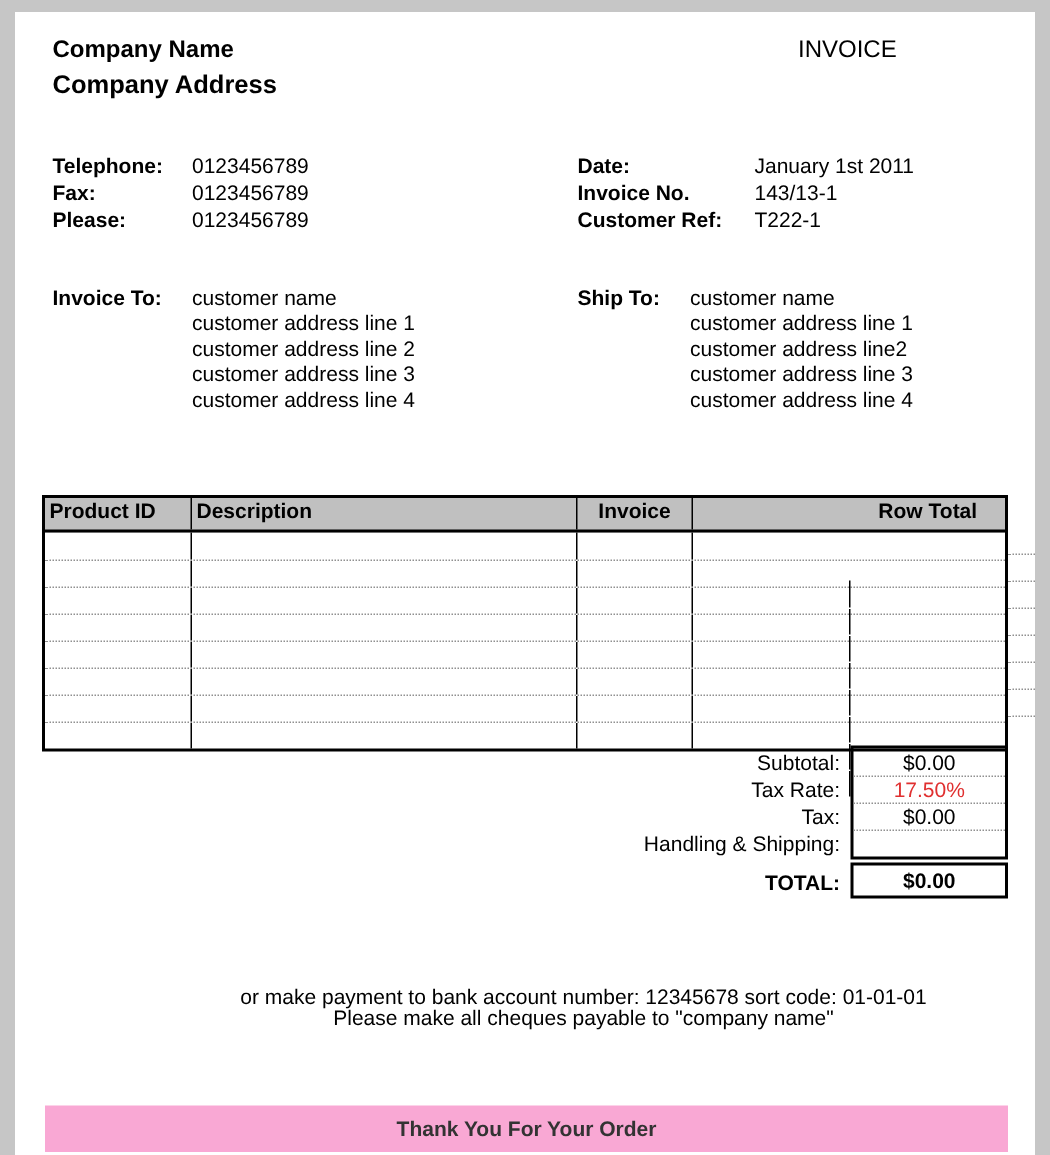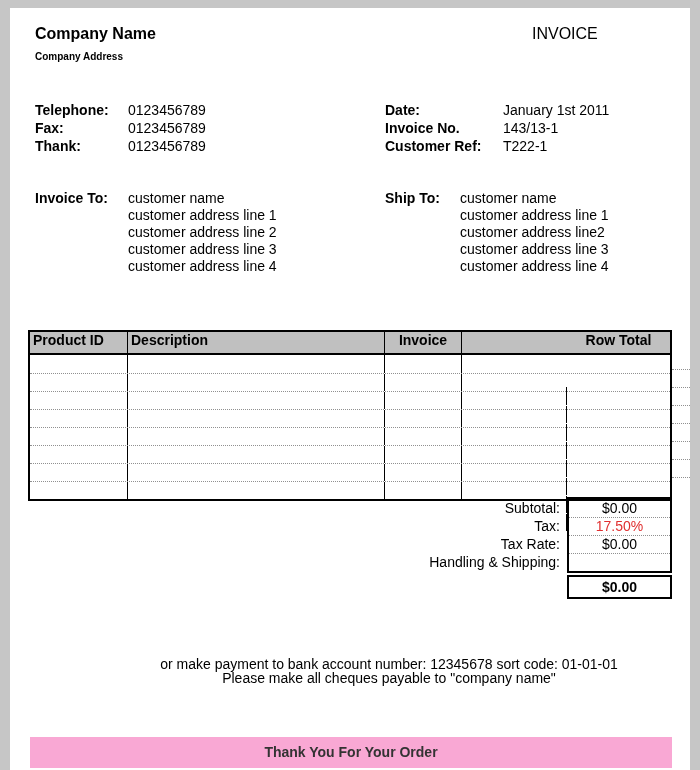--- a/index.html
+++ b/index.html
@@ -13,21 +13,21 @@
   .page {
     position:absolute; left:10px; top:8px;
     width:680px; height:762px;
     background:#ffffff;
     overflow:hidden;
   }
   .abs { position:absolute; }
 
   
   .company-name { left:25px; top:16px; font-size:16px; font-weight:bold; line-height:20px; }
-  .company-address { left:25px; top:40px; font-size:10px; font-weight:bold; line-height:17px; }
+  .company-address { left:25px; top:40px; font-size:17px; font-weight:bold; line-height:17px; }
   .invoice-title { left:522px; top:16px; font-size:16px; font-weight:normal; line-height:20px; }
 
   
   .kv-block { font-size:14px; line-height:18px; }
   .kv-row { display:flex; }
   .kv-row .lbl { font-weight:bold; flex:0 0 auto; }
   .contact-block { left:25px; top:93px; }
   .contact-block .lbl { width:93px; }
   .meta-block { left:375px; top:93px; }
   .meta-block .lbl { width:118px; }
@@ -110,21 +110,21 @@
   <div class="abs kv-block contact-block">
     <div class="kv-row">
       <span class="lbl">Telephone:</span>
       <span class="val">0123456789</span>
     </div>
     <div class="kv-row">
       <span class="lbl">Fax:</span>
       <span class="val">0123456789</span>
     </div>
     <div class="kv-row">
-      <span class="lbl">Thank:</span>
+      <span class="lbl">Please:</span>
       <span class="val">0123456789</span>
     </div>
   </div>
 
   <div class="abs kv-block meta-block">
     <div class="kv-row">
       <span class="lbl">Date:</span>
       <span class="val">January 1st 2011</span>
     </div>
     <div class="kv-row">
@@ -233,29 +233,30 @@
       <div class="ext-row dotted"></div>
       <div class="ext-row dotted"></div>
       <div class="ext-row dotted"></div>
       <div class="ext-row dotted"></div>
       <div class="ext-row dotted"></div>
       <div class="ext-row dotted"></div>
     </div>
 
   <div class="abs totals-labels">
     <div>Subtotal:</div>
+    <div>Tax Rate:</div>
     <div>Tax:</div>
-    <div>Tax Rate:</div>
     <div>Handling &amp; Shipping:</div>
   </div>
   <div class="abs totals-box">
     <div class="tv-row">$0.00</div>
     <div class="tv-row dotted tv-red">17.50%</div>
     <div class="tv-row dotted">$0.00</div>
     <div class="tv-row dotted"></div>
   </div>
+  <div class="abs total-label">TOTAL:</div>
   <div class="abs total-box">$0.00</div>
 
   <div class="abs note note-cheque">Please make all cheques payable to "company name"</div>
   <div class="abs note note-bank">or make payment to bank account number: 12345678 sort code: 01-01-01</div>
   <div class="abs thanks-bar">Thank You For Your Order</div>
 
 </div>
 
 </body></html>

